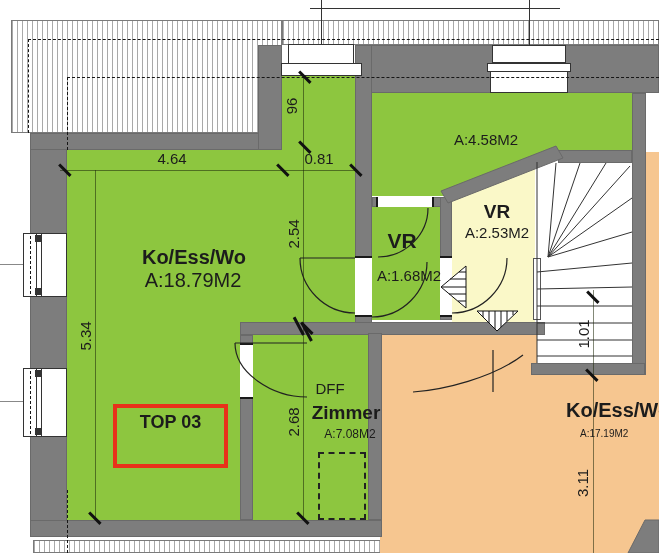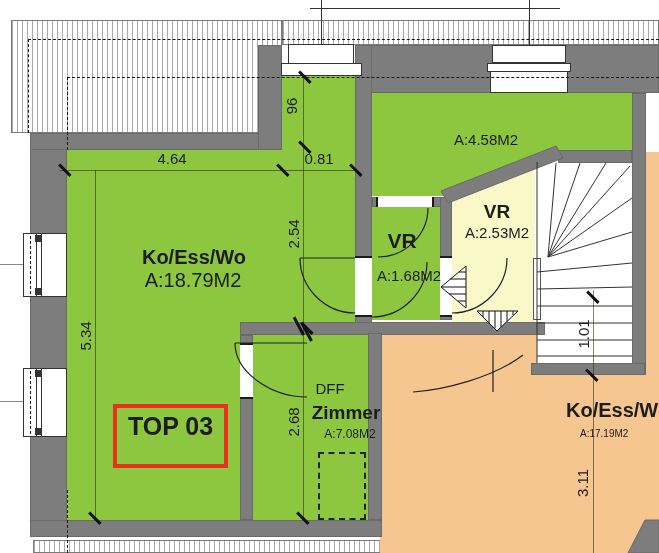--- a/index.html
+++ b/index.html
@@ -25,21 +25,21 @@
         transform:translate(-50%,-50%) rotate(45deg);}
   .brk{position:absolute;width:20px;height:2.5px;background:#111;
         transform:translate(-50%,-50%) rotate(62deg);}
   .dash-h{position:absolute;height:0;border-top:1px dashed #161616;}
   .dash-v{position:absolute;width:0;border-left:1px dashed #161616;}
   .thin{position:absolute;background:#333;}
   .winbox{position:absolute;background:#fff;border:1px solid #333;box-sizing:border-box;}
   .winline{position:absolute;background:#333;}
   .badge{position:absolute;left:113px;top:404px;width:115px;height:64px;
          border:4px solid #e8321a;box-sizing:border-box;text-align:center;padding-top:4px;}
-  .badge .t1{font-size:25px;font-weight:bold;color:#1c1c1c;}
+  .badge .t1{font-size:18px;font-weight:bold;color:#1c1c1c;}
   .badge .t2{font-size:18px;color:#1c1c1c;margin-top:1px;}
   .dffrect{position:absolute;left:318px;top:452px;width:48px;height:68px;
            border:2px dashed #222;box-sizing:border-box;}
   svg{position:absolute;left:0;top:0;pointer-events:none;}
 </style>
 </head>
 <body>
 
 <div id="plan">
 

